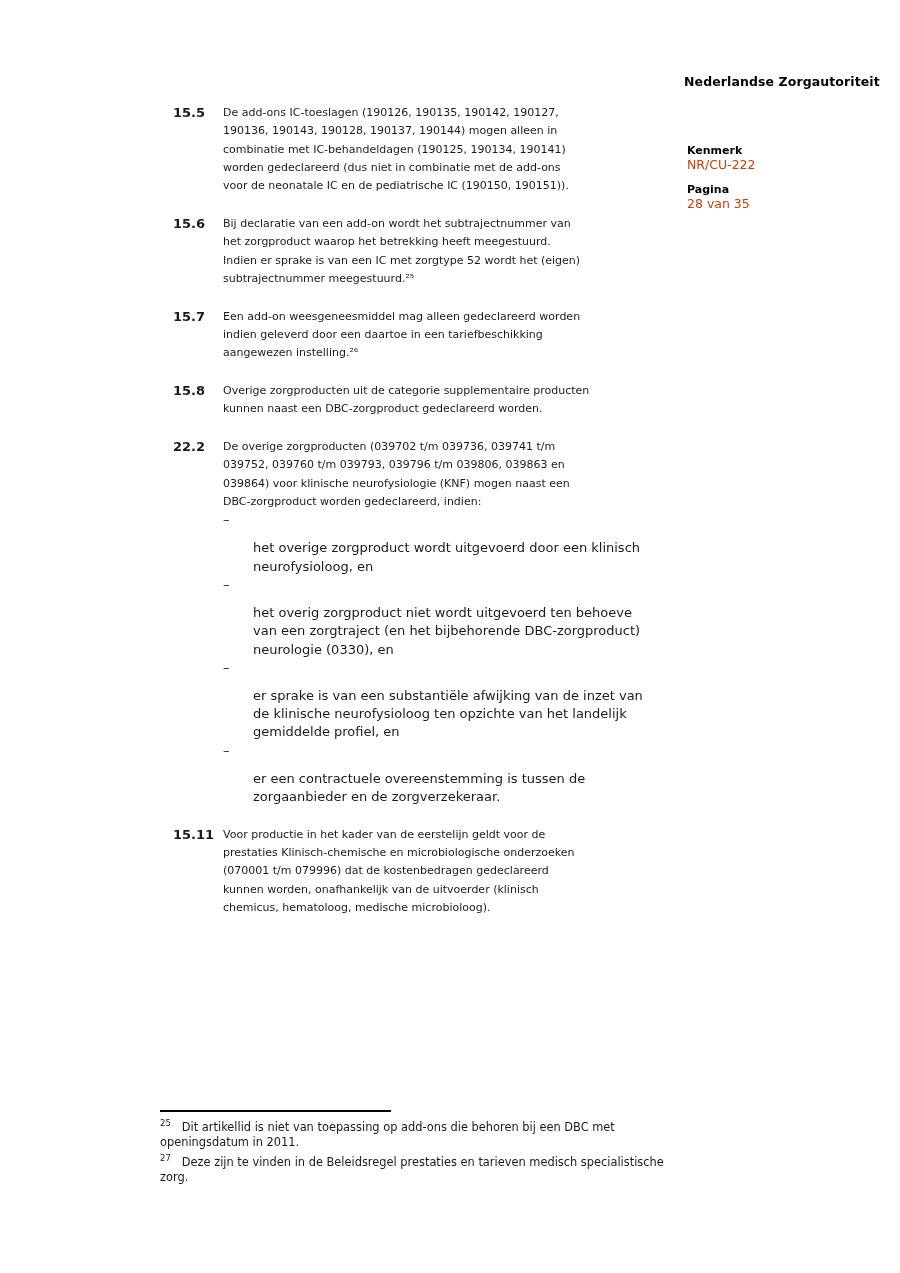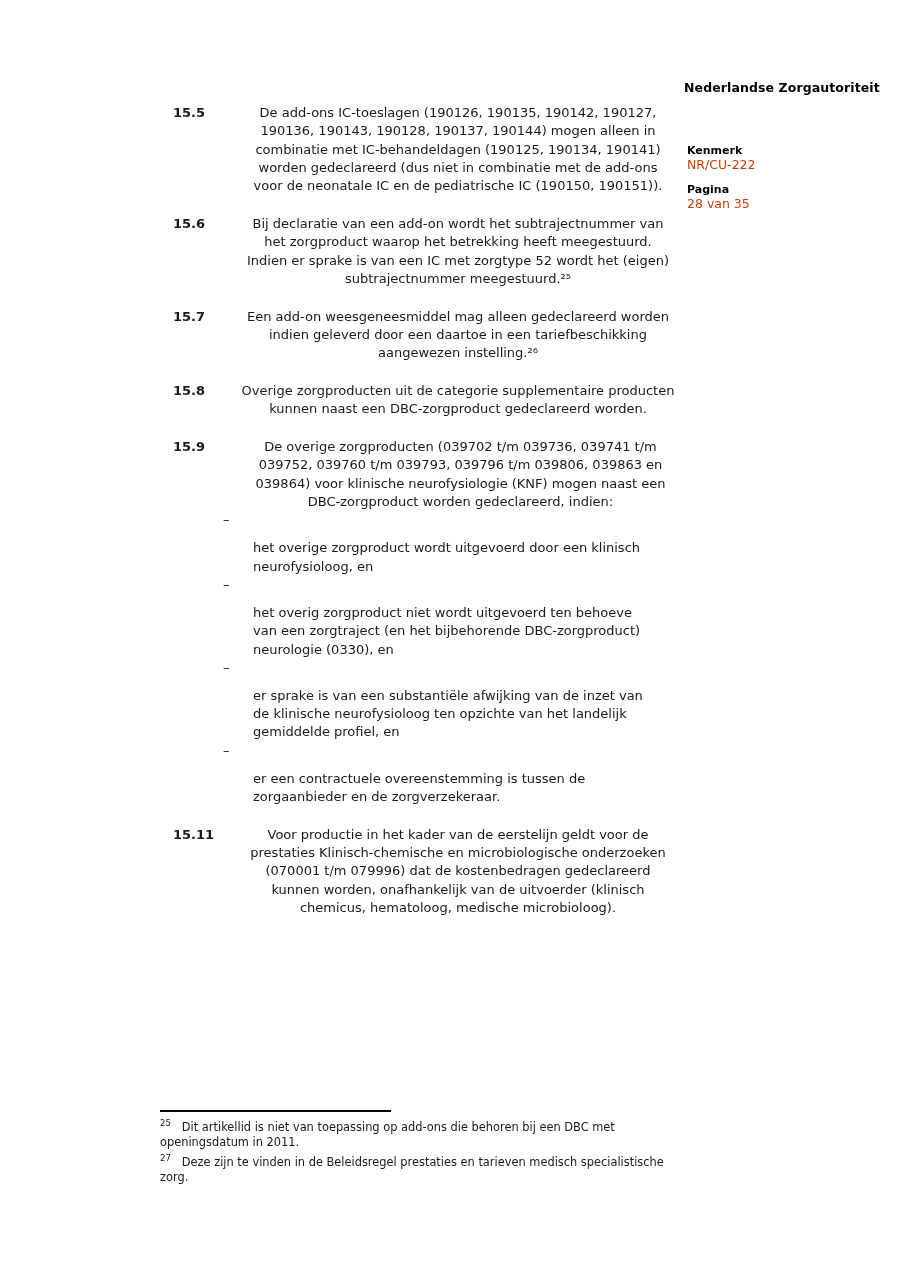--- a/index.html
+++ b/index.html
@@ -6,21 +6,21 @@
   body {
     width: 900px; height: 1273px;
     background: #ffffff;
     font-family: "DejaVu Sans", "Liberation Sans", sans-serif;
     color: #1a1a1a;
     position: relative;
     overflow: hidden;
   }
   .header-title {
     position: absolute;
-    left: 684px; top: 80px;
+    left: 684px; top: 74px;
     font-size: 12.5px;
     font-weight: bold;
     color: #000000;
     letter-spacing: 0.1px;
   }
   .meta {
     position: absolute;
     left: 687px; top: 110px;
     width: 180px;
     margin-top: 34px;
@@ -48,25 +48,24 @@
   }
   .art-num {
     width: 50px;
     flex: 0 0 50px;
     font-weight: bold;
     font-size: 13px;
     line-height: 18.3px;
   }
   .art-body { flex: 1 1 auto; }
   .art-text {
-    font-size: 13px;
+    font-size: 11px;
     line-height: 18.3px;
     white-space: pre-line;
     width: 475px;
-    text-align: center;
   }
   .bullet-row { display: flex; }
   .bullet-dash {
     flex: 0 0 30px;
     width: 30px;
     font-size: 13px;
     line-height: 18.3px;
   }
   .bullet-text {
     flex: 1 1 auto;
@@ -135,21 +134,21 @@
 aangewezen instelling.²⁶</div>
   </section>
 
   <section class="article">
     <div class="art-num">15.8</div>
     <div class="art-text">Overige zorgproducten uit de categorie supplementaire producten
 kunnen naast een DBC-zorgproduct gedeclareerd worden.</div>
   </section>
 
   <section class="article">
-    <div class="art-num">15.9</div>
+    <div class="art-num">22.2</div>
     <div class="art-body">
       <div class="art-text">De overige zorgproducten (039702 t/m 039736,  039741 t/m
 039752, 039760 t/m 039793, 039796 t/m 039806, 039863 en
 039864) voor klinische neurofysiologie (KNF) mogen naast een
 DBC-zorgproduct worden gedeclareerd, indien:</div>
       <div class="bullet-row">
         <span class="bullet-dash">–</span>
         <span class="bullet-text">het overige zorgproduct wordt uitgevoerd door een klinisch
 neurofysioloog, en</span>
       </div>

